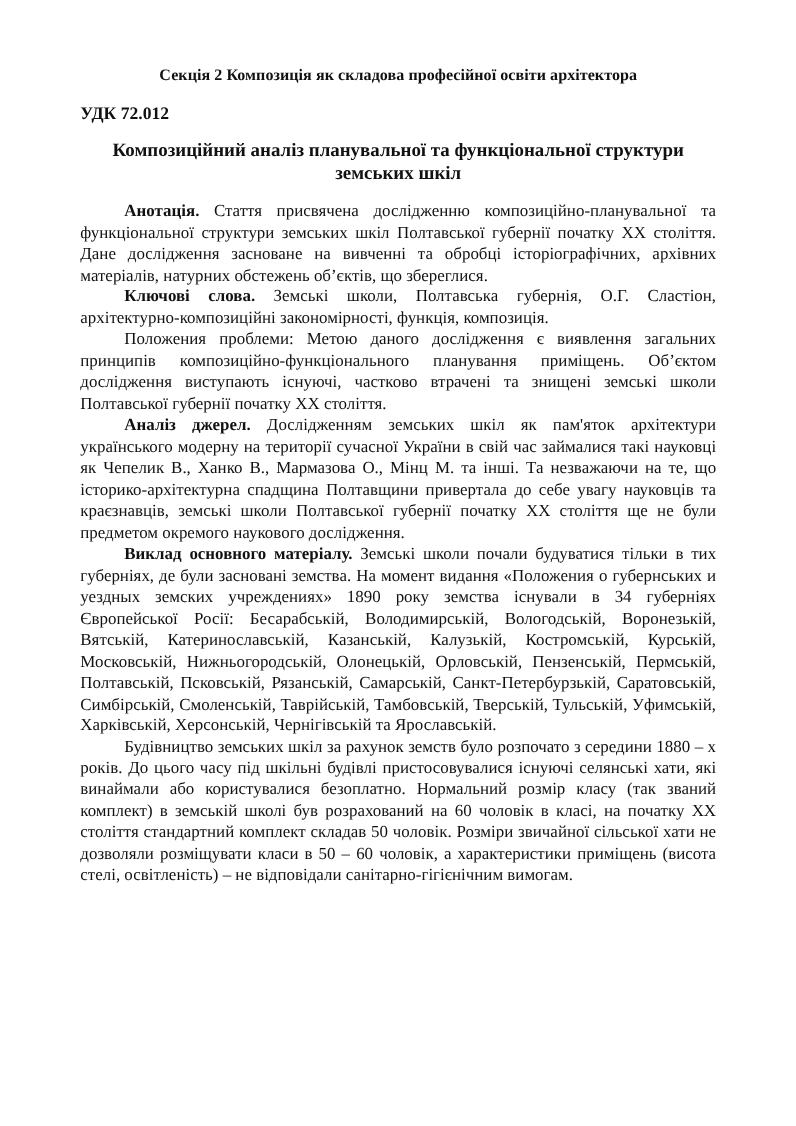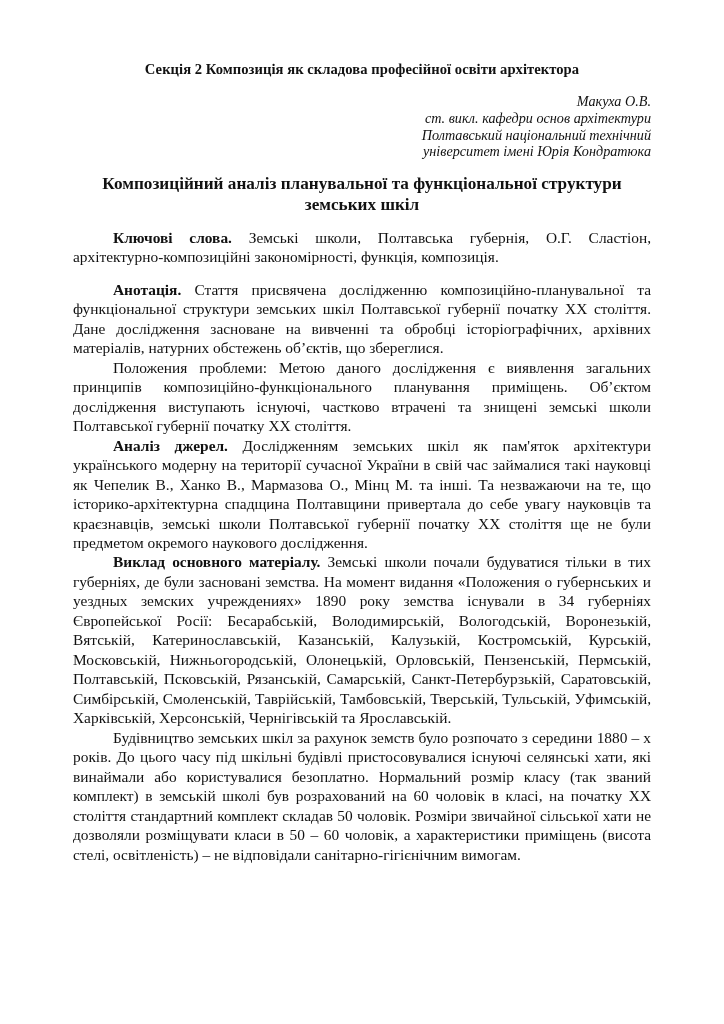--- a/index.html
+++ b/index.html
@@ -92,36 +92,31 @@
   }
 </style>
 </head>
 <body>
 
 <div class="page">
   <div class="content">
 
     <div class="running-head">Секція 2 Композиція як складова професійної освіти архітектора</div>
 
+    <div class="udk">УДК 72.012</div>
 
-    <div class="author-block">
-      <div>Макуха О.В.</div>
-      <div>ст. викл. кафедри основ архітектури</div>
-      <div>Полтавський національний технічний</div>
-      <div>університет імені Юрія Кондратюка</div>
-    </div>
 
     <h1 class="article-title">Композиційний аналіз планувальної та функціональної структури земських шкіл</h1>
 
+    <p class="para first">
+      <span class="lead">Анотація.</span><span> Стаття присвячена дослідженню композиційно-планувальної та функціональної структури земських шкіл Полтавської губернії початку XX століття. Дане дослідження засноване на вивченні та обробці історіографічних, архівних матеріалів, натурних обстежень об’єктів, що збереглися.</span>
+    </p>
+
     <p class="para">
       <span class="lead">Ключові слова.</span><span> Земські школи, Полтавська губернія, О.Г. Сластіон, архітектурно-композиційні закономірності, функція, композиція.</span>
-    </p>
-
-    <p class="para first">
-      <span class="lead">Анотація.</span><span> Стаття присвячена дослідженню композиційно-планувальної та функціональної структури земських шкіл Полтавської губернії початку XX століття. Дане дослідження засноване на вивченні та обробці історіографічних, архівних матеріалів, натурних обстежень об’єктів, що збереглися.</span>
     </p>
 
     <p class="para">
       <span>Положения проблеми: Метою даного дослідження є виявлення загальних принципів композиційно-функціонального планування приміщень. Об’єктом дослідження виступають існуючі, частково втрачені та знищені земські школи Полтавської губернії початку XX століття.</span>
     </p>
 
     <p class="para">
       <span class="lead">Аналіз джерел.</span><span> Дослідженням земських шкіл як пам'яток архітектури українського модерну на території сучасної України в свій час займалися такі науковці як Чепелик В., Ханко В., Мармазова О., Мінц М. та інші. Та незважаючи на те, що історико-архітектурна спадщина Полтавщини привертала до себе увагу науковців та краєзнавців, земські школи Полтавської губернії початку XX століття ще не були предметом окремого наукового дослідження.</span>
     </p>
 

